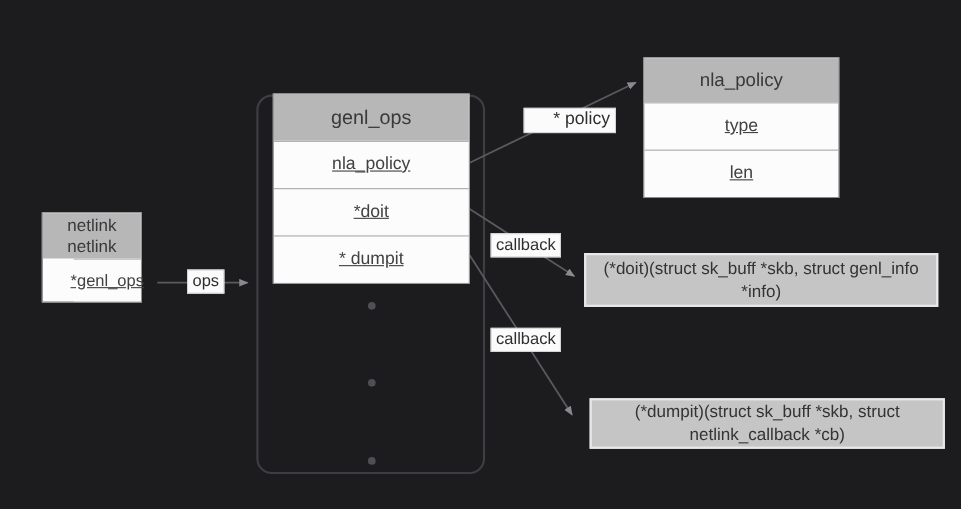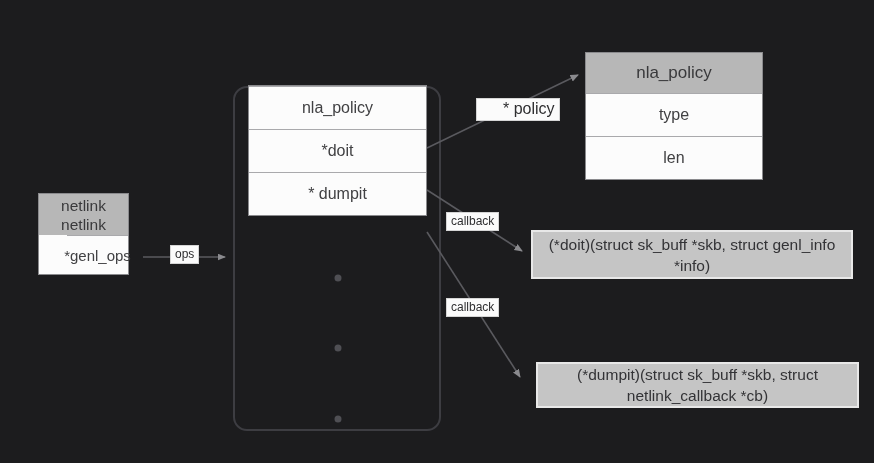--- a/index.html
+++ b/index.html
@@ -18,21 +18,21 @@
   .struct {
     position:absolute; box-sizing:border-box; border:1px solid #8a8a8d;
     color:#3a3a3a; text-align:center; background:#fcfcfc;
   }
   .struct .hdr {
     background:#b7b7b7; display:flex; flex-direction:column;
     align-items:center; justify-content:center; color:#39393b;
   }
   .struct .row {
     background:#fcfcfc; border-top:1px solid #a9a9ac;
-    display:flex; align-items:center; justify-content:center; color:#414143;
+    display:flex; align-items:center; justify-content:center; color:#414143;text-decoration:underline;
   }
   #genl-ops { left:248px; top:85px; width:179px; font-size:16px; }
   #genl-ops .hdr { height:42px; font-size:18px; }
   #genl-ops .row { height:42px; }
   #netlink { left:38px; top:193px; width:91px; font-size:15px; }
   #netlink .hdr { height:41px; font-size:15.5px; line-height:19px; }
   #netlink .row { height:38px;margin-left:28px; }
   #nla-policy { left:585px; top:52px; width:178px; font-size:16px; }
   #nla-policy .hdr { height:40px; font-size:17px; }
   #nla-policy .row { height:42px; }
@@ -43,21 +43,21 @@
     color:#333336; display:flex; align-items:center; justify-content:center;
     text-align:center; font-size:15.5px; line-height:21px; box-sizing:border-box;
     padding:16px 10px;
   }
   #doit-box   { left:531px; top:230px; width:322px; height:49px; }
   #dumpit-box { left:536px; top:362px; width:323px; height:46px; }
 
   
   .edge-label {
     position:absolute; background:#fbfbfb; border:1px solid #d5d5d5;
-    color:#2e2e30; font-size:12px; line-height:1; padding:2px 4px 3px 4px;
+    color:#2e2e30; font-size:15px; line-height:1; padding:2px 4px 3px 4px;
   }
   #lbl-ops    { left:170px; top:245px; }
   #lbl-policy { left:476px; top:98px;  font-size:16px;padding-left:26px; }
   #lbl-cb1    { left:446px; top:212px; }
   #lbl-cb2    { left:446px; top:298px; }
 
   .watermark {
     position:absolute; right:10px; top:433px; color:#96969c; font-size:14.5px;
     letter-spacing:0.2px;
   }
@@ -86,20 +86,21 @@
 
   <div class="struct" id="netlink">
     <div class="hdr">
       <span>netlink</span>
       <span>netlink</span>
     </div>
     <div class="row">*genl_ops</div>
   </div>
 
   <div class="struct" id="genl-ops">
+    <div class="hdr">genl_ops</div>
     <div class="row">nla_policy</div>
     <div class="row">*doit</div>
     <div class="row">* dumpit</div>
   </div>
 
   <div class="struct" id="nla-policy">
     <div class="hdr">nla_policy</div>
     <div class="row">type</div>
     <div class="row">len</div>
   </div>

